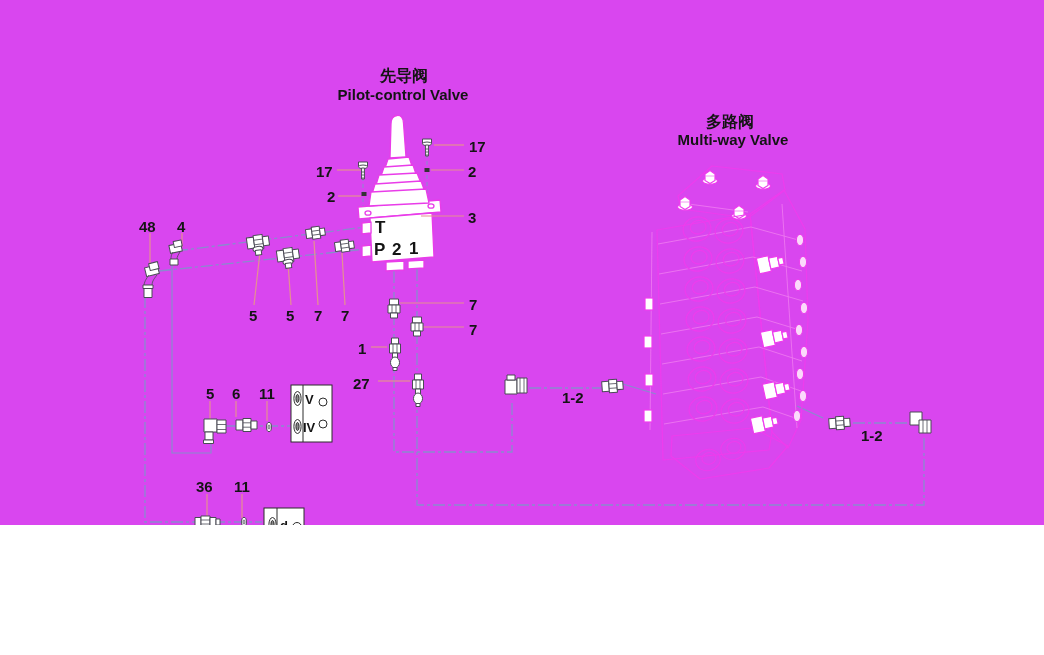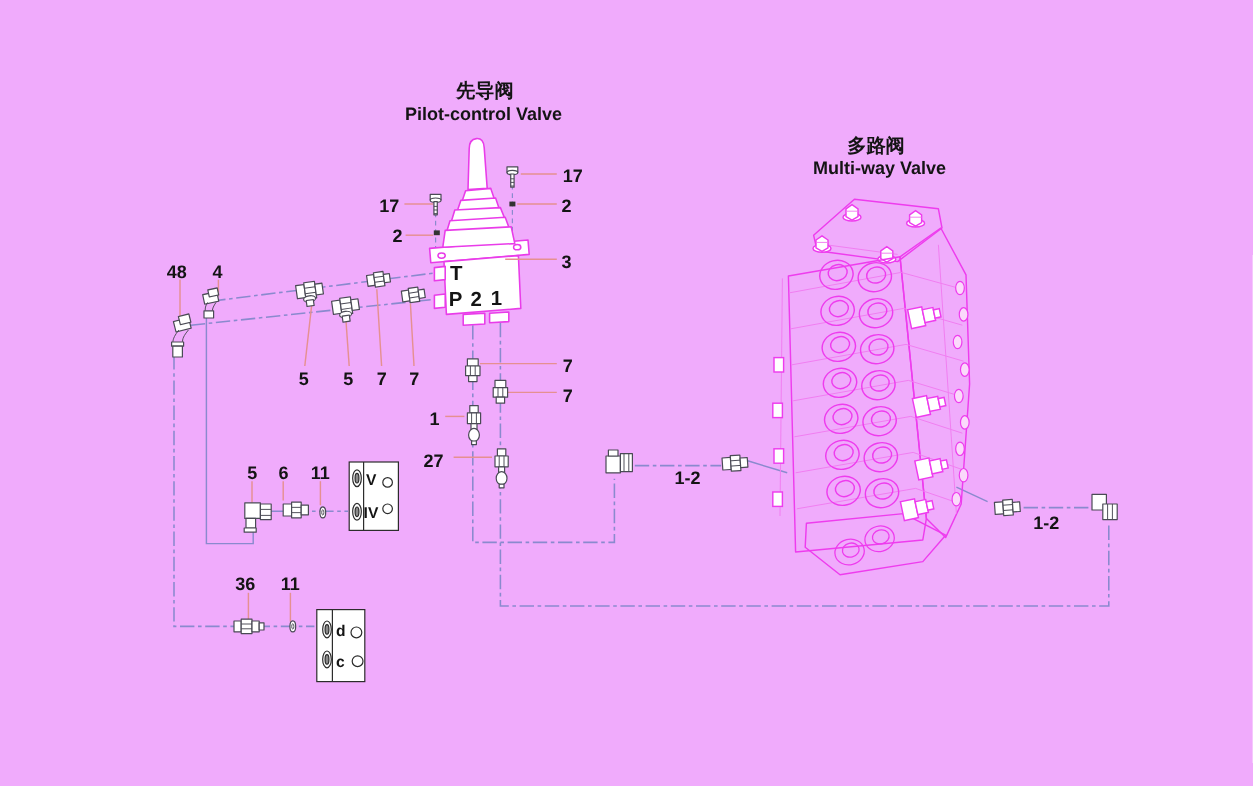--- a/index.html
+++ b/index.html
@@ -1,16 +1,16 @@
 <!DOCTYPE html>
 <html><head>
 <meta charset="utf-8">
 <style>
   html,body{margin:0;padding:0;background:#fff;}
-  #stage{position:relative;width:1044px;height:655px;background:#f0abfc;overflow:hidden;}
+  #stage{position:relative;width:1044px;height:525px;background:#d946ef;overflow:hidden;}
   svg{position:absolute;left:0;top:0;}
   text{font-family:"Liberation Sans",sans-serif;font-weight:bold;fill:#141414;}
   .t16{font-size:16px}.t15{font-size:15px}.t13{font-size:13px}.t17{font-size:17px}
   .ttl{font-size:15px}
   .pv{stroke:#e93ce9;fill:#ffffff;stroke-width:1.3;stroke-linejoin:round}
   .mg{stroke:#ee3cee;fill:none;stroke-width:1.2;stroke-linejoin:round}
   .mgf{stroke:#ee3cee;fill:#ffffff;stroke-width:1.2}
   .mgl{stroke:#f07cf0;fill:none;stroke-width:.8}
   .mgb{stroke:#ee3cee;fill:#fbd9fb;stroke-width:1}
   .pipe{stroke:#8a8ace;fill:none;stroke-width:1.3;stroke-dasharray:12 3 3 3}

